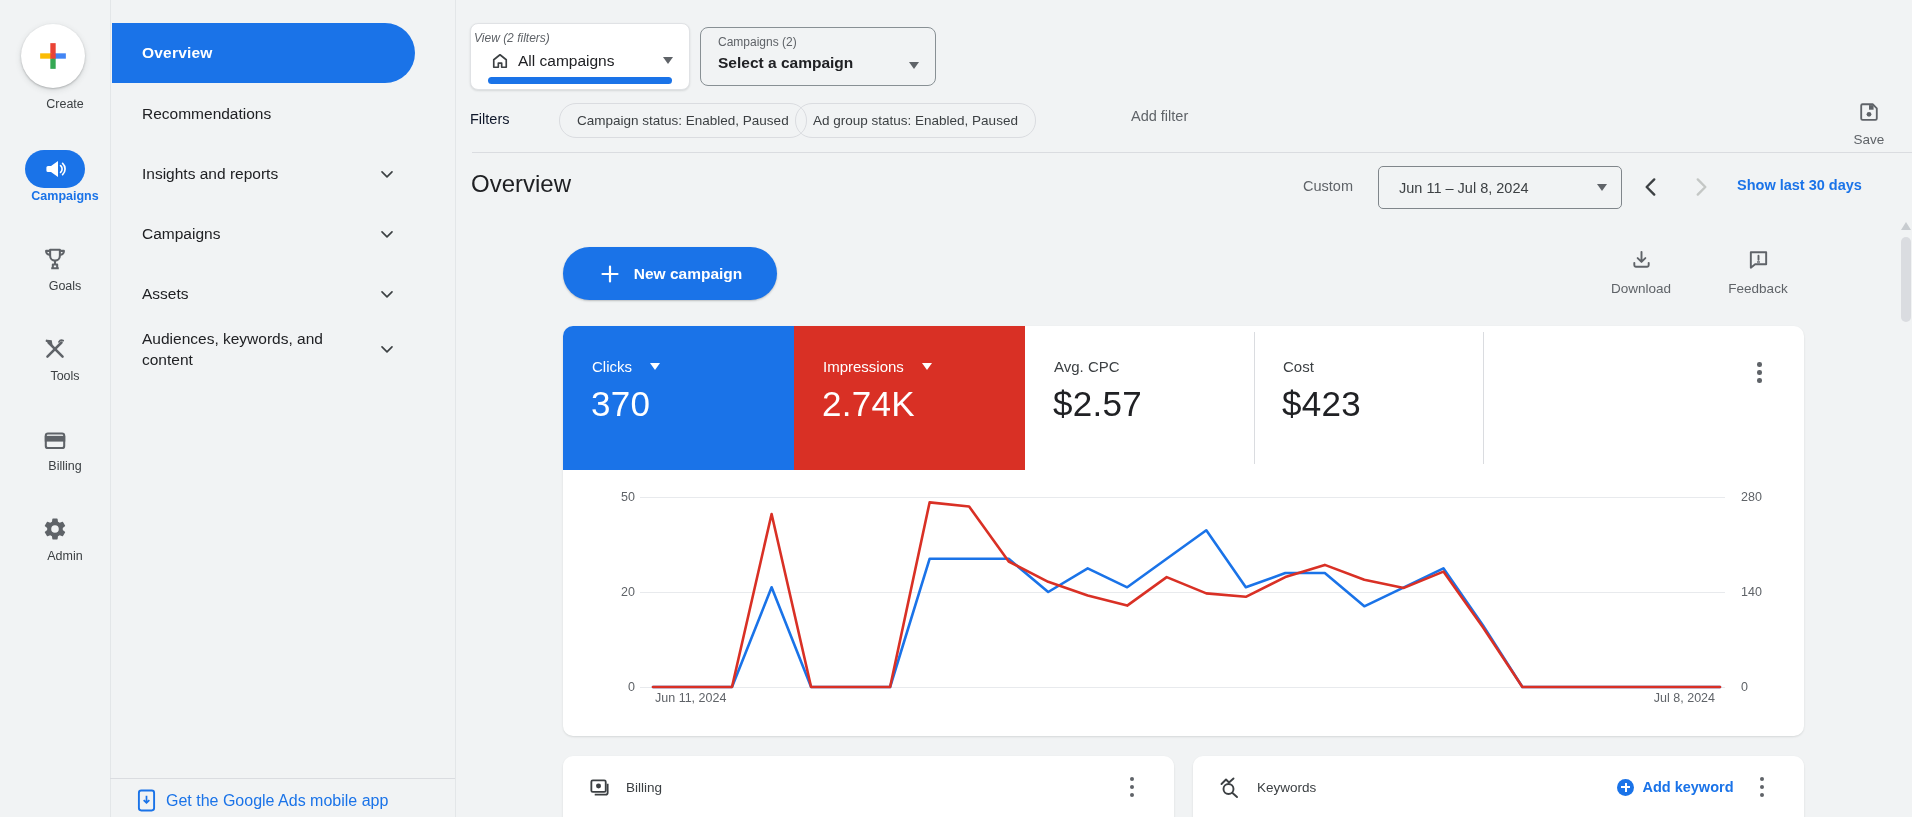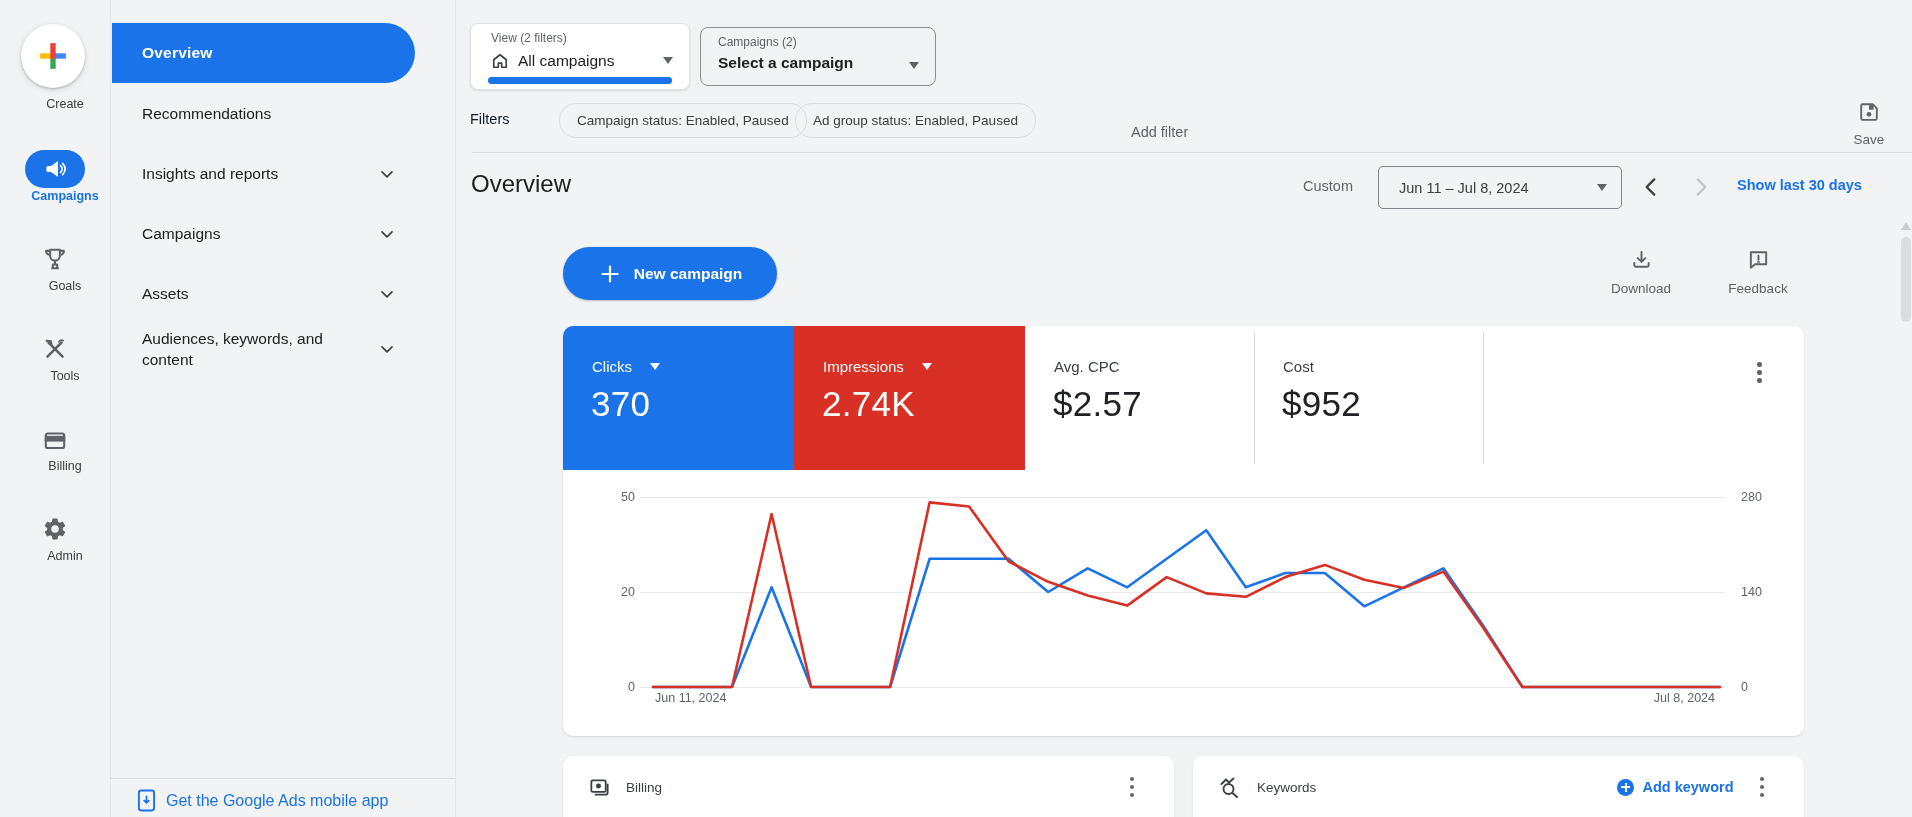--- a/index.html
+++ b/index.html
@@ -40,39 +40,39 @@
   .nav-item .chev{margin-left:auto;margin-right:18px;width:20px;height:20px;flex:0 0 auto;}
   .nav-bottom-div{position:absolute;left:0;right:0;top:778px;height:1px;background:#dadce0;}
   .mobile-link{position:absolute;left:27px;top:789px;display:flex;align-items:center;cursor:pointer;}
   .mobile-link span{margin-left:10px;font-size:16px;color:#1a73e8;}
   
   .view-box{
     position:absolute;left:470px;top:23px;width:218px;height:65px;background:#fff;
     border:1px solid #e0e2e5;border-radius:8px;box-shadow:0 1px 2px rgba(60,64,67,.15);
     cursor:pointer;
   }
-  .view-box .small-lbl{position:absolute;left:20px;top:7px;font-size:12px;color:#5f6368;}
+  .view-box .small-lbl{position:absolute;left:3px;top:7px;font-size:12px;color:#5f6368;font-style:italic;}
   .view-box .val-row{position:absolute;left:19px;top:27px;display:flex;align-items:center;}
   .view-box .val-row span{margin-left:8px;font-size:15.5px;color:#202124;}
   .view-underline{position:absolute;left:17px;right:17px;bottom:5px;height:7px;border-radius:4px;background:#1a73e8;}
   .sel-box{
     position:absolute;left:700px;top:27px;width:234px;height:57px;background:transparent;
     border:1px solid #889094;border-radius:8px;cursor:pointer;
   }
   .sel-box .small-lbl{position:absolute;left:17px;top:7px;font-size:12px;color:#5f6368;}
   .sel-box .val{position:absolute;left:17px;top:26px;font-size:15.5px;font-weight:bold;color:#202124;}
   .caret{width:0;height:0;border-left:5.5px solid transparent;border-right:5.5px solid transparent;border-top:7px solid #5f6368;}
   .caret.white{border-top-color:#fff;}
   
   .filters-lbl{position:absolute;left:470px;top:111px;font-size:14.5px;color:#0f172a;}
   .chip{
     position:absolute;top:103px;height:33px;border:1px solid #dadce0;border-radius:17px;
     display:flex;align-items:center;padding:0 17px;font-size:13.5px;color:#3c4043;cursor:pointer;background:transparent;
   }
-  .add-filter{position:absolute;left:1131px;top:124px;font-size:14.5px;color:#5f6368;cursor:pointer;}
+  .add-filter{position:absolute;left:1131px;top:108px;font-size:14.5px;color:#5f6368;cursor:pointer;}
   .save-block{position:absolute;left:1843px;top:101px;width:52px;text-align:center;cursor:pointer;}
   .save-block .txt{font-size:13.5px;color:#5f6368;margin-top:5px;}
   .top-divider{position:absolute;left:472px;top:152px;width:1440px;height:1px;background:#dadce0;}
   
   .page-title{position:absolute;left:471px;top:170px;font-size:24px;color:#202124;}
   .range-mode{position:absolute;left:1303px;top:178px;font-size:14.5px;color:#5f6368;}
   .date-box{
     position:absolute;left:1378px;top:166px;width:242px;height:41px;border:1px solid #80868b;
     border-radius:5px;display:flex;align-items:center;cursor:pointer;background:transparent;
   }
@@ -336,21 +336,21 @@
   <div class="mcell plain" style="left:462px;width:229px;">
     <div class="mlabel">
         <span>Avg. CPC</span>
       </div>
     <div class="mvalue">$2.57</div>
   </div>
   <div class="mcell plain" style="left:691px;width:229px;">
     <div class="mlabel">
         <span>Cost</span>
       </div>
-    <div class="mvalue">$952</div>
+    <div class="mvalue">$423</div>
   </div>
   <div class="cell-sep" style="left:691px;"></div>
   <div class="cell-sep" style="left:920px;"></div>
   <div class="card-menu dots">
       <i></i>
       <i></i>
       <i></i>
     </div>
 
   <div class="gridline" style="top:171px;"></div>

